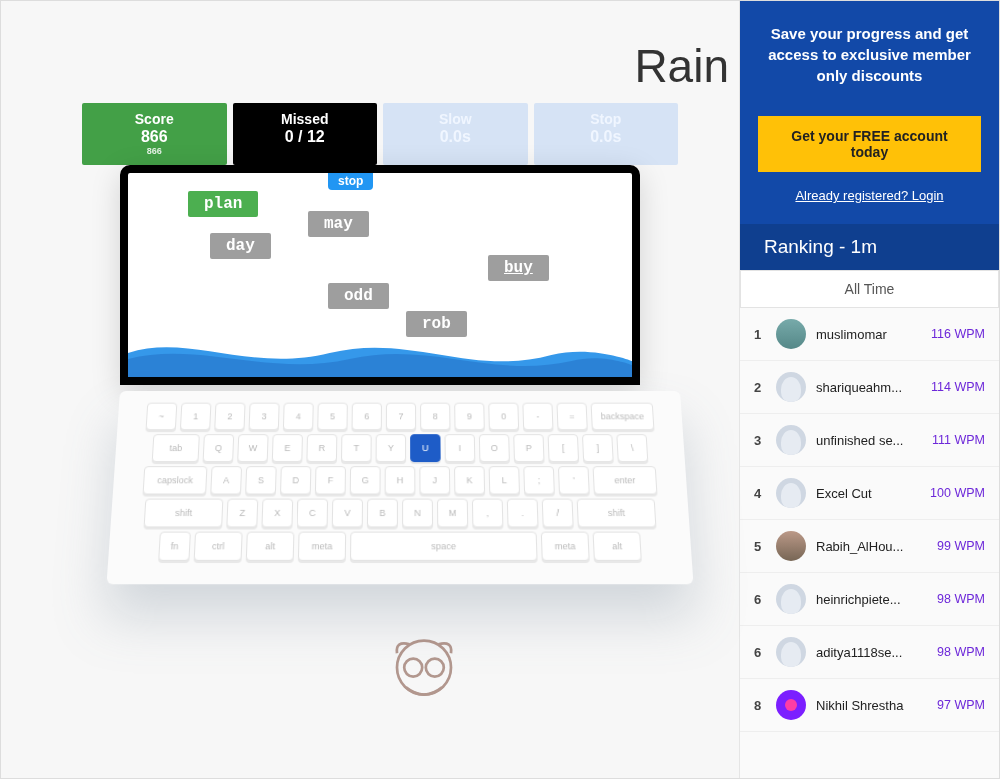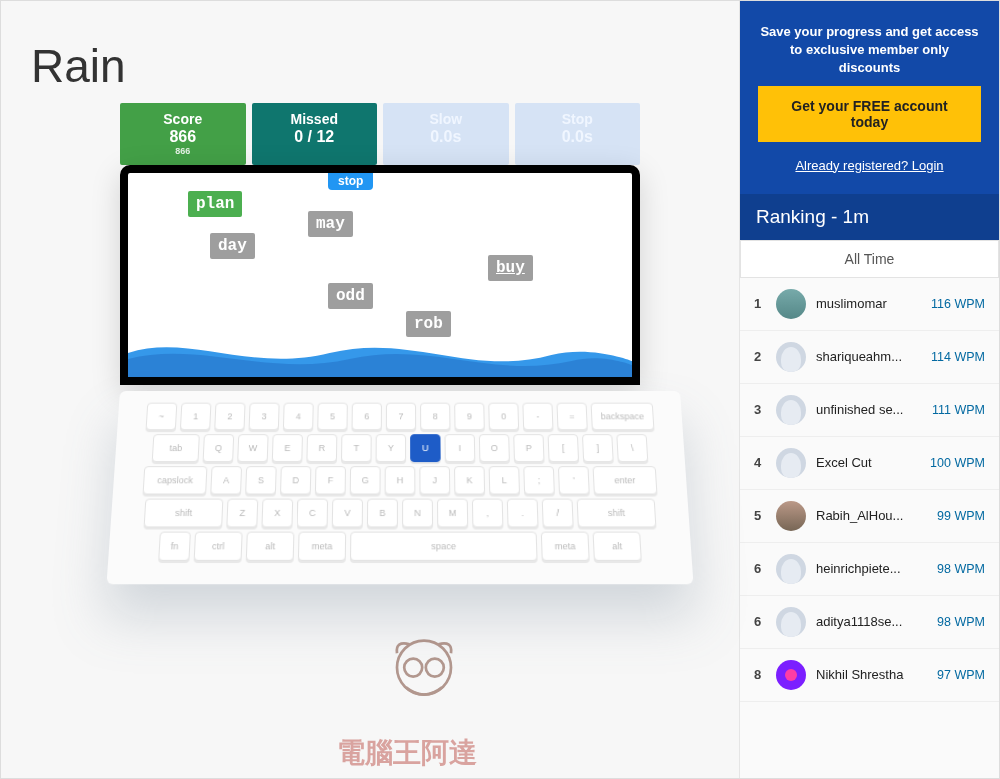--- a/index.html
+++ b/index.html
@@ -1,67 +1,67 @@
 <!DOCTYPE html>
 <html><head>
 <meta charset="utf-8">
 <style>
 * { margin:0; padding:0; box-sizing:border-box; }
 body { font-family: Arial, Helvetica, sans-serif; background:#f7f7f7; width:1000px; height:779px; overflow:hidden; border:1px solid #ddd; position:relative; }
 .main { display:flex; height:100%; }
 .left { flex:1; padding:20px 10px 0 30px; position:relative; }
 .right { width:260px; display:flex; flex-direction:column; border-left:1px solid #e5e5e5; }
-.title { font-size:46px; font-weight:400; color:#333; text-align:left; margin:18px 0 10px; }
-.stat-row { display:flex; gap:6px; justify-content:center; margin:4px auto 0; width:520px; }
+.title { font-size:46px; font-weight:400; color:#333; text-align:right; margin:18px 0 10px; }
+.stat-row { display:flex; gap:6px; justify-content:center; margin:4px auto 0; width:596px; }
 .stat { flex:1; min-width:0; color:#fff; text-align:center; padding:8px 4px; border-radius:2px; font-weight:700; font-size:14px; line-height:1.15; }
 .stat .lbl { display:block; font-size:14px; }
 .stat .val { display:block; font-size:16px; margin-top:1px; }
 .stat .sub { display:block; font-size:9px; opacity:.85; }
 .stat.score { background:#43a047; }
-.stat.missed { background:#0f766e; }
+.stat.missed { background:#000000; }
 .stat.slow, .stat.stop { background:#d6e3f5; color:#f0f6ff; }
 
 .laptop { width:520px; margin:0 auto; }
 .screen-shell { border:8px solid #000; border-radius:10px 10px 0 0; background:#fff; height:220px; position:relative; overflow:hidden; box-shadow:0 8px 30px rgba(0,0,0,.15); }
 .stop-tab { position:absolute; top:-1px; left:200px; background:#2196f3; color:#fff; font-size:12px; font-weight:700; padding:2px 10px; border-radius:0 0 4px 4px; z-index:5; cursor:pointer; }
-.word { position:absolute; padding:4px 8px; font-family:"Courier New",monospace; font-weight:700; color:#fff; font-size:16px; border-radius:2px; }
+.word { position:absolute; padding:4px 16px; font-family:"Courier New",monospace; font-weight:700; color:#fff; font-size:16px; border-radius:2px; }
 .word.green { background:#4caf50; }
 .word.gray { background:#9e9e9e; }
 .waves { position:absolute; left:0; right:0; bottom:0; height:44px; }
 .waves svg { width:100%; height:100%; display:block; }
 
 .kb { width:560px; margin:6px auto 0; padding:12px 16px 18px; background:#fbfbfb; border-radius:6px; box-shadow:0 30px 50px rgba(100,120,140,.25); transform:perspective(1000px) rotateX(14deg); transform-origin:top center; }
 .krow { display:flex; justify-content:center; gap:4px; margin-bottom:4px; }
 .key { background:#fff; border:1px solid #e3e3e3; border-radius:4px; height:28px; min-width:30px; display:flex; align-items:center; justify-content:center; font-size:9px; color:#bbb; box-shadow:0 2px 0 #e8e8e8; padding:0 6px; }
 .key.wide1 { min-width:46px; }
 .key.wide2 { min-width:62px; }
 .key.wide3 { min-width:76px; }
 .key.space { min-width:180px; }
 .key.active { background:#1e5cc7; color:#fff; border-color:#1e5cc7; }
 
 .promo { background:#1249a8; color:#fff; padding:22px 18px 20px; text-align:center; }
-.promo .msg { font-size:13px; font-weight:700; line-height:1.4; margin-bottom:8px; }
+.promo .msg { font-size:15px; font-weight:700; line-height:1.4; margin-bottom:30px; }
 .promo .cta { background:#ffc107; color:#222; font-weight:700; font-size:14px; padding:12px 16px; border:none; width:100%; cursor:pointer; }
 .promo .login { color:#fff; font-size:13px; text-decoration:underline; display:inline-block; margin-top:16px; cursor:pointer; }
 
-.rank-hd { background:#0f3f8f; color:#fff; font-size:19px; padding:12px 16px; }
+.rank-hd { background:#0f3f8f; color:#fff; font-size:19px; padding:12px 24px; }
 .tabs { display:flex; }
 .tab { flex:1; text-align:center; padding:10px 0; font-size:14px; cursor:pointer; background:#fff; color:#555; border:1px solid #e3e3e3; }
 .tab.active { background:#29a3ff; color:#fff; border-color:#29a3ff; }
 .rank-list { flex:1; overflow:auto; background:#fafafa; }
 .rank-row { display:flex; align-items:center; gap:10px; padding:11px 14px; border-bottom:1px solid #eee; font-size:13px; color:#333; }
 .rank-row .pos { width:12px; font-weight:700; color:#444; }
 .avatar { width:30px; height:30px; border-radius:50%; background:#cfd7e2; flex:none; position:relative; overflow:hidden; }
 .avatar.cat::before { content:""; position:absolute; inset:5px 5px 0 5px; background:#e6ebf2; border-radius:50% 50% 40% 40%; }
 .avatar.p1 { background:linear-gradient(#7aa, #588); }
 .avatar.p5 { background:linear-gradient(#b98, #765); }
 .avatar.p8 { background:#7b1fff; display:flex; align-items:center; justify-content:center; }
 .avatar.p8::after { content:""; width:12px; height:12px; background:#ff3da5; border-radius:50%; }
 .rank-row .name { flex:1; white-space:nowrap; overflow:hidden; text-overflow:ellipsis; color:#222; }
-.rank-row .wpm { color:#0369a1; font-size:12.5px; white-space:nowrap; }
+.rank-row .wpm { color:#6d28d9; font-size:12.5px; white-space:nowrap; }
 
 .watermark { position:absolute; right:262px; bottom:6px; font-size:28px; font-weight:700; color:rgba(180,60,50,.45); font-family:"Arial","Microsoft JhengHei",sans-serif; text-align:right; pointer-events:none; }
 .watermark .url { font-size:18px; color:rgba(180,60,50,.4); display:block; font-weight:400; letter-spacing:.5px; }
 .mascot { position:absolute; right:270px; bottom:60px; width:90px; height:90px; opacity:.55; pointer-events:none; }
 </style>
 </head>
 <body>
 
 <div class="main">
   <div class="left">
@@ -182,21 +182,20 @@
 
     <svg class="mascot" viewBox="0 0 100 100">
       <circle cx="50" cy="44" r="30" fill="none" stroke="#7a4a3a" stroke-width="3"></circle>
       <circle cx="38" cy="44" r="10" fill="none" stroke="#7a4a3a" stroke-width="3"></circle>
       <circle cx="62" cy="44" r="10" fill="none" stroke="#7a4a3a" stroke-width="3"></circle>
       <path d="M30 66 Q50 82 70 66" fill="none" stroke="#7a4a3a" stroke-width="3"></path>
       <path d="M20 28 Q18 14 34 18" fill="none" stroke="#7a4a3a" stroke-width="3"></path>
       <path d="M80 28 Q82 14 66 18" fill="none" stroke="#7a4a3a" stroke-width="3"></path>
     </svg>
     <div class="watermark">
-      <span>電腦王阿達</span>
     </div>
   </div>
 
   <div class="right">
     <div class="promo">
       <div class="msg">Save your progress and get access to exclusive member only discounts</div>
       <button class="cta">Get your FREE account today</button>
       <a class="login">Already registered? Login</a>
     </div>
 

